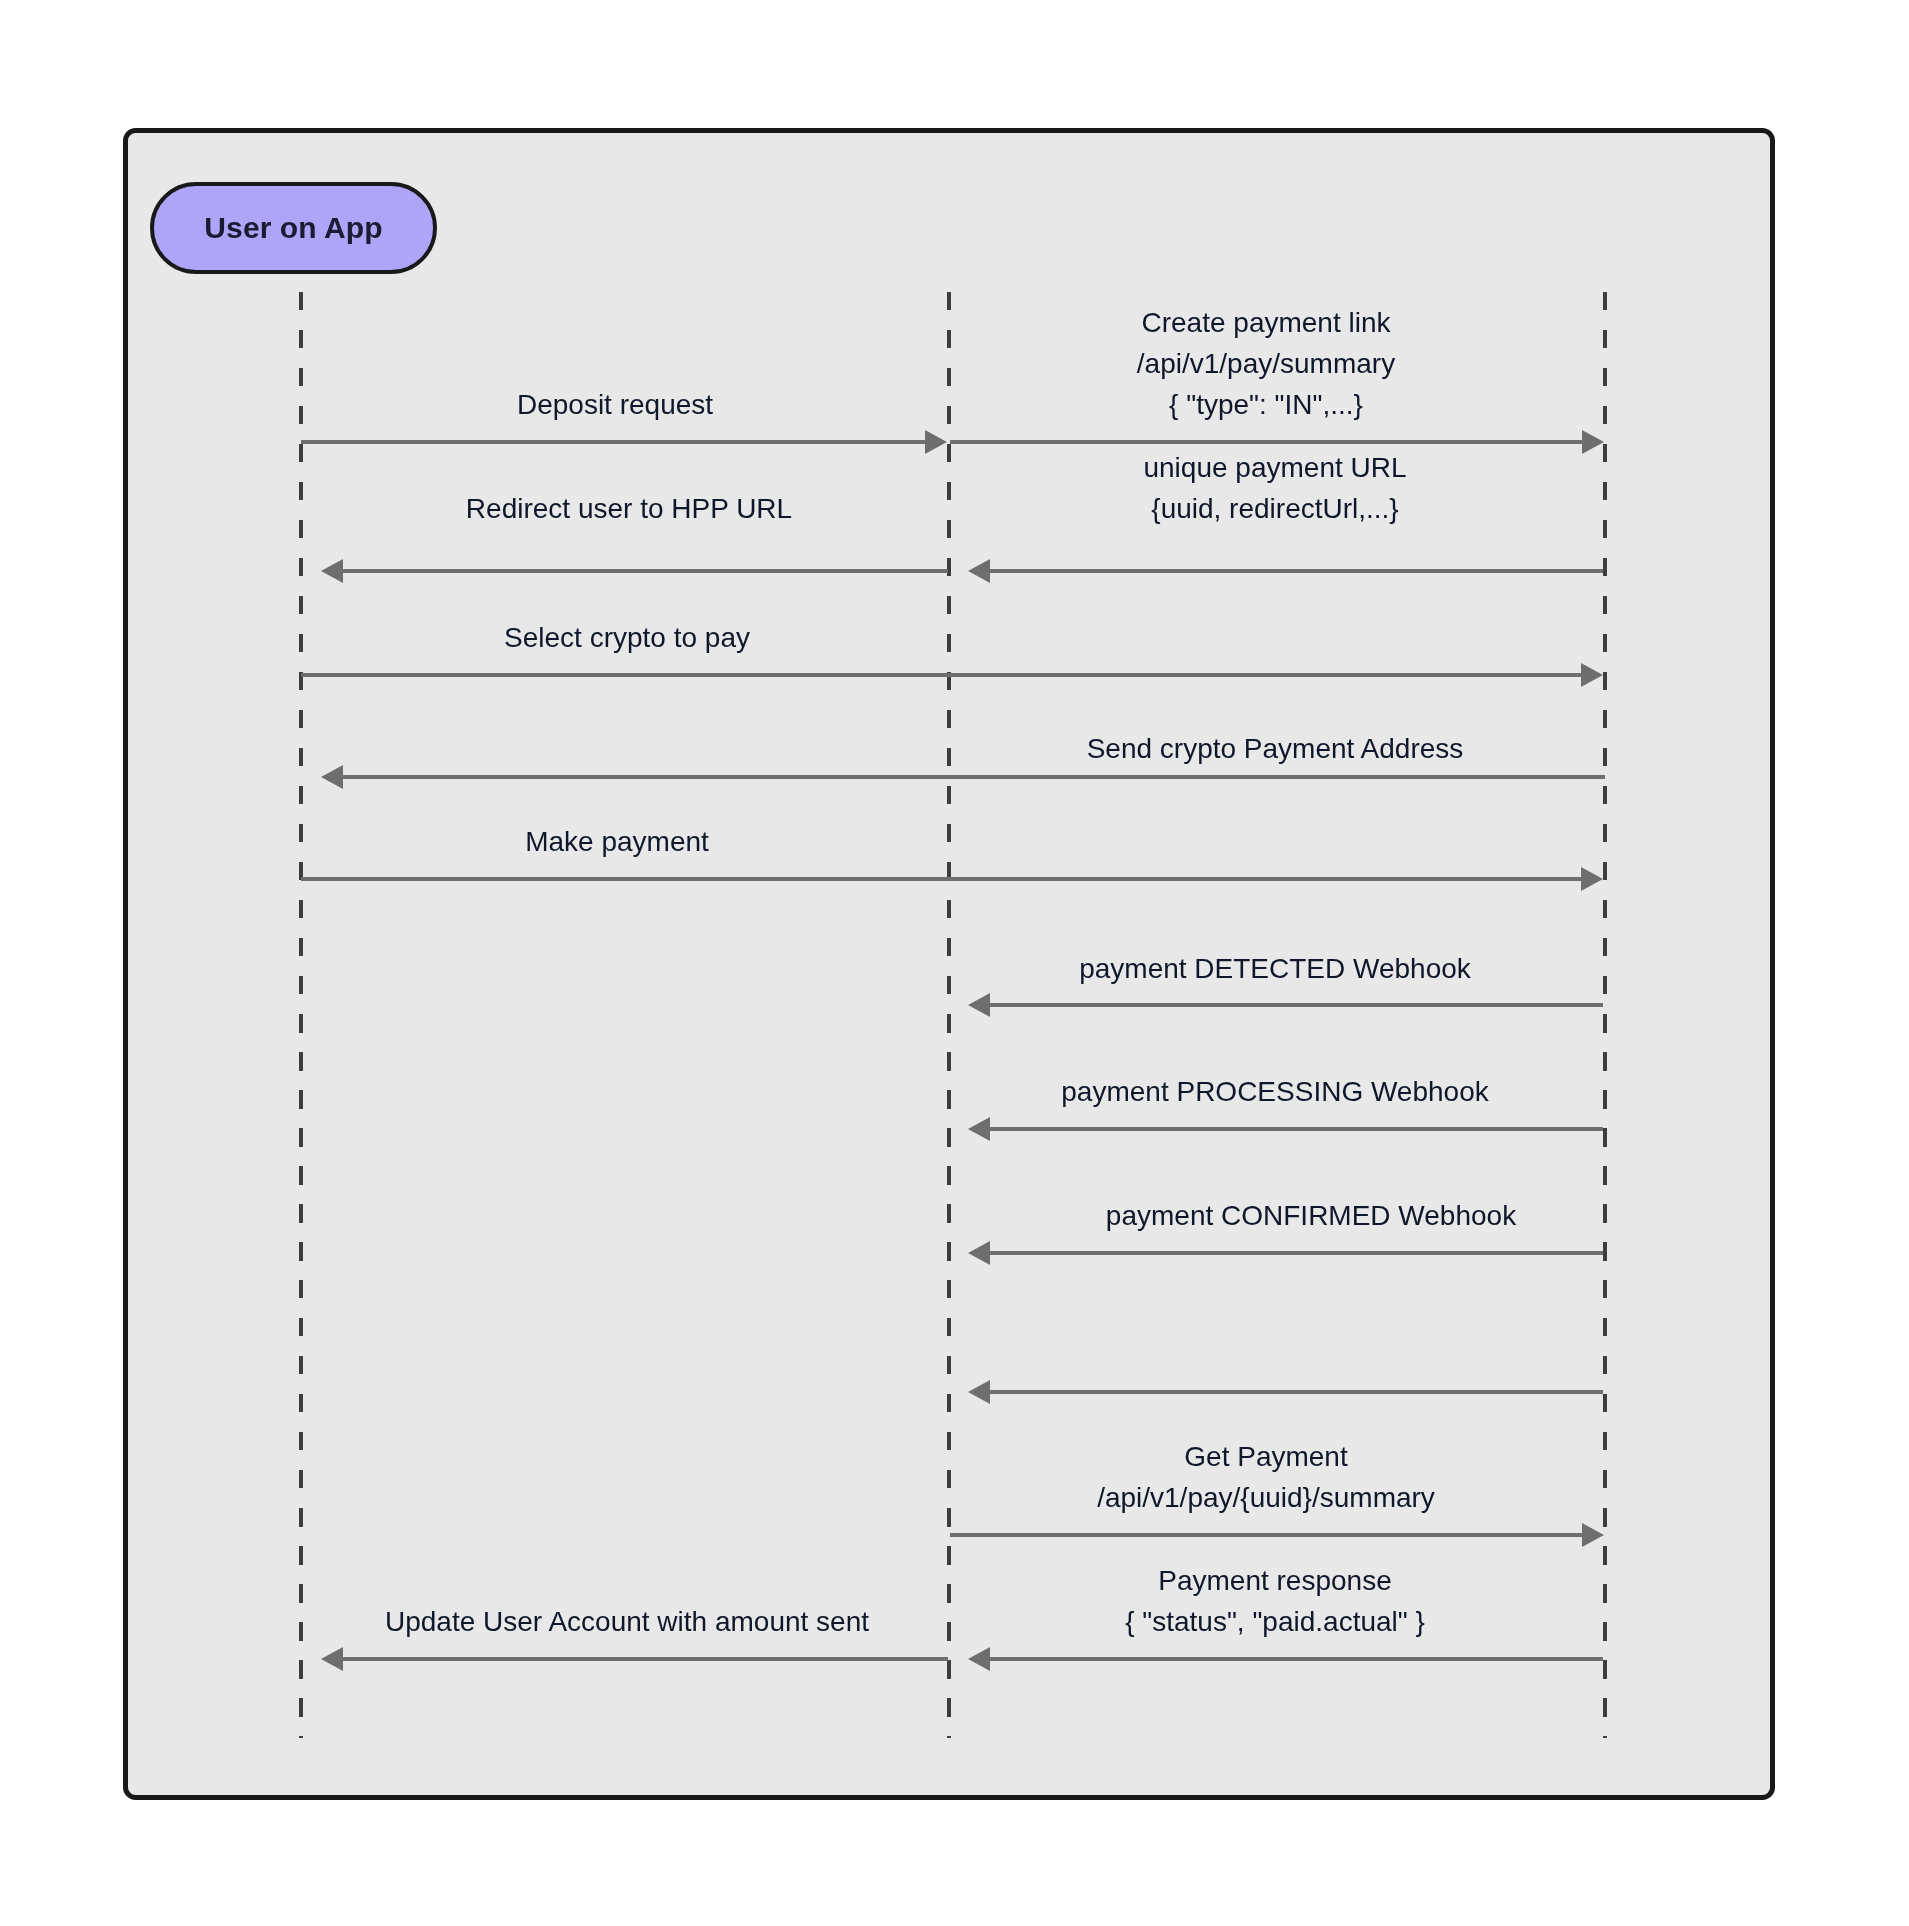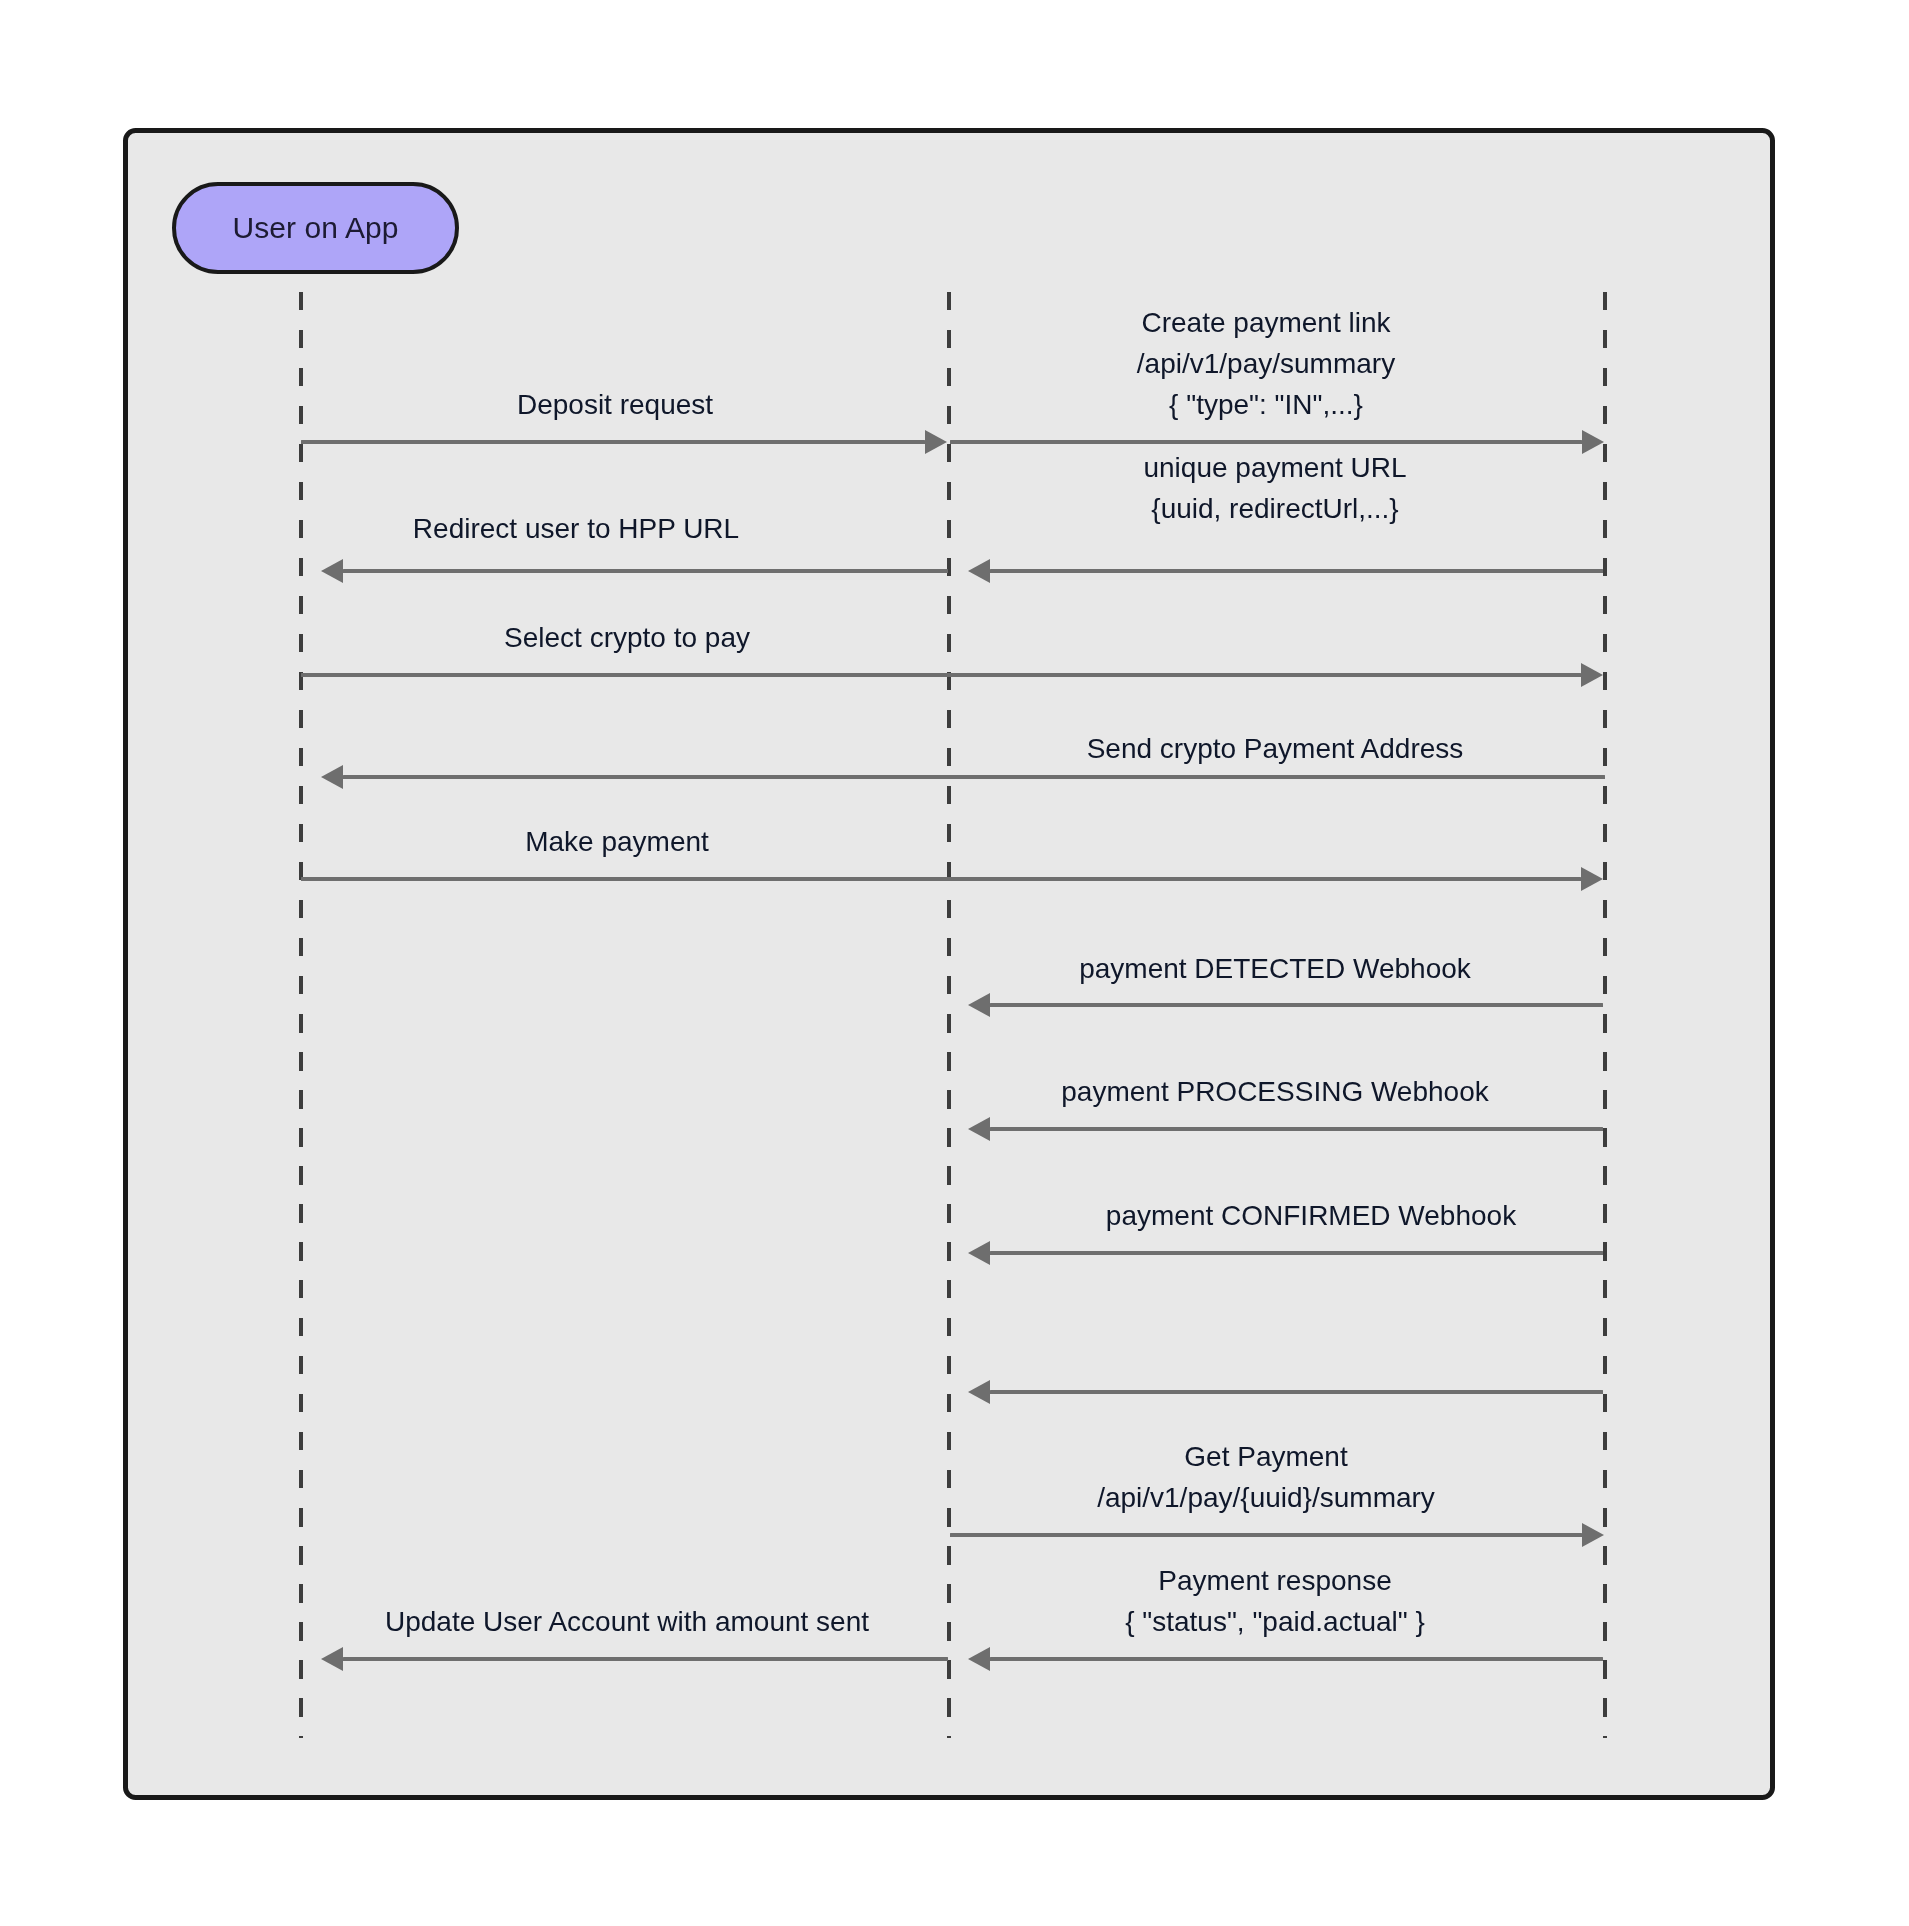--- a/index.html
+++ b/index.html
@@ -107,21 +107,21 @@
   }
   .msg-label span { display: block; }
 </style>
 </head>
 <body>
 
 <div id="diagram-root">
 
   <div class="frame"></div>
 
-  <div class="participant" style="left:172px; top:182px; width:287px;">
+  <div class="participant" style="left:150px; top:182px; width:287px;font-weight:bold;">
     <span class="participant-label">User on App</span>
   </div>
 
   <div class="lifeline" style="left:299px;"></div>
   <div class="lifeline" style="left:947px;"></div>
   <div class="lifeline" style="left:1603px;"></div>
 
   <div class="msg" style="left:301px; top:440px;">
     <div class="msg-line" style="width:624px;"></div>
     <div class="arrowhead right" style="left:624px;"></div>
@@ -137,21 +137,21 @@
   <div class="msg-label" style="left:1266px; top:302px;">
     <span>Create payment link</span>
     <span>/api/v1/pay/summary</span>
     <span>{ "type": "IN",...}</span>
   </div>
 
   <div class="msg" style="left:321px; top:569px;">
     <div class="msg-line" style="left:22.4px; width:605px;"></div>
     <div class="arrowhead left" style="left:0px;"></div>
   </div>
-  <div class="msg-label" style="left:576px; top:488px;margin-top:20px;">
+  <div class="msg-label" style="left:629px; top:488px;">
     <span>Redirect user to HPP URL</span>
   </div>
 
   <div class="msg" style="left:968px; top:569px;">
     <div class="msg-line" style="left:22.4px; width:613px;"></div>
     <div class="arrowhead left" style="left:0px;"></div>
   </div>
   <div class="msg-label" style="left:1275px; top:447px;">
     <span>unique payment URL</span>
     <span>{uuid, redirectUrl,...}</span>

